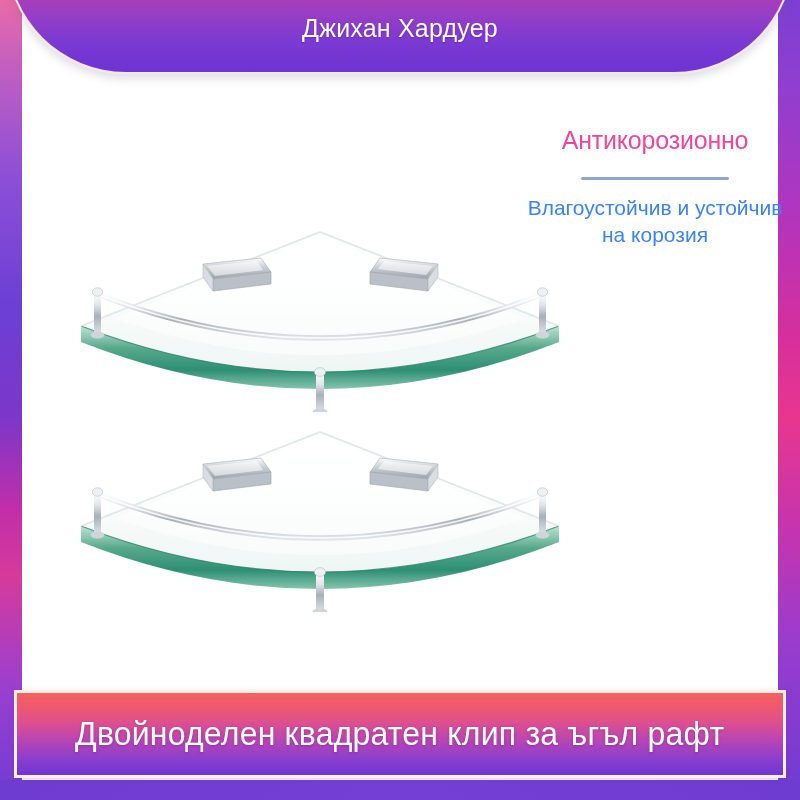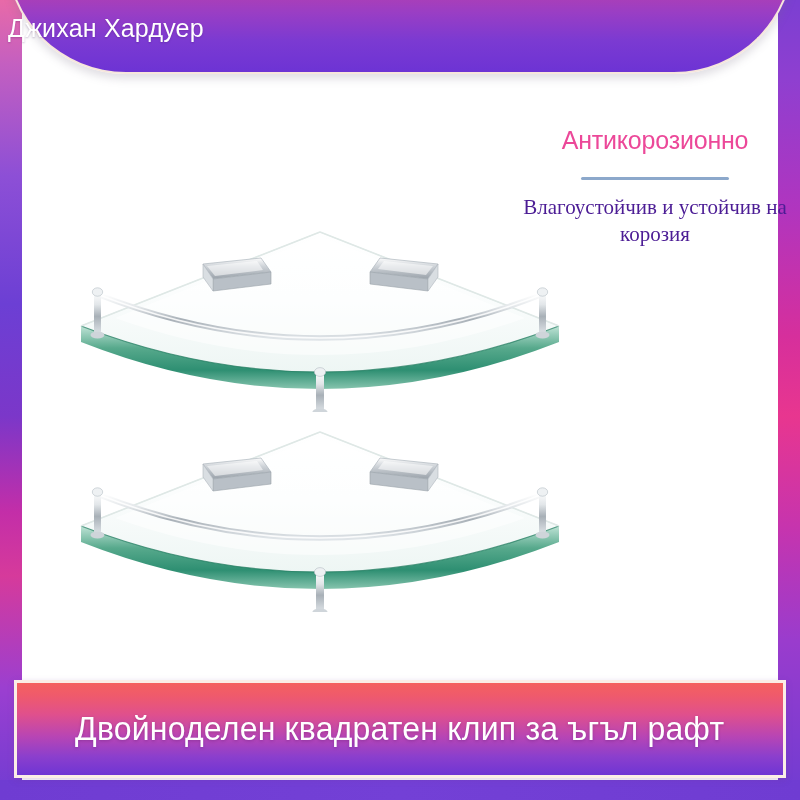--- a/index.html
+++ b/index.html
@@ -32,52 +32,52 @@
     position:absolute;left:6px;right:6px;top:-58px;height:132px;z-index:3;
     border-radius:0 0 120px 120px;
     border:2px solid #f6e6dc;border-top:none;
     background:linear-gradient(180deg,
       #e8437f 0%, #d33f96 16%, #b63fae 34%, #9a3ec4 54%, #7b3ad2 76%, #6d33d4 100%);
     box-shadow:0 5px 9px rgba(120,110,130,0.22);
     box-sizing:border-box;
   }
   .header-title{
     position:absolute;left:0;right:0;top:72px;
-    color:#ffffff;
+    text-align:center;color:#ffffff;
     font-size:25px;font-weight:400;letter-spacing:.2px;
     text-shadow:0 1px 2px rgba(60,20,90,.25);
     white-space:nowrap;
   }
 
   
   .feature{
     position:absolute;left:520px;top:126px;width:270px;z-index:4;
     text-align:center;
   }
   .feature-heading{
     color:#ec4899;font-size:25px;font-weight:400;line-height:1.15;
     white-space:nowrap;letter-spacing:-.2px;
   }
   .feature-divider{
     width:148px;height:3px;background:#8ca8cb;border-radius:2px;
     margin:22px auto 14px auto;
   }
   .feature-body{
-    color:#4c1d95;font-size:21px;font-weight:400;line-height:1.32;font-family:Liberation Serif, serif;
+    color:#3b82f6;font-size:21px;font-weight:400;line-height:1.32;
   }
 
   
   .shelf{position:absolute;z-index:2;}
   .shelf-1{left:75px;top:222px;width:490px;height:190px;}
   .shelf-2{left:75px;top:422px;width:490px;height:190px;}
   .shelf svg{display:block;width:100%;height:100%;}
 
   
   .banner{
-    position:absolute;left:14px;right:14px;bottom:22px;height:98px;z-index:3;
+    position:absolute;left:14px;right:14px;bottom:22px;height:88px;z-index:3;
     border:3px solid #fbeee6;box-sizing:border-box;
     background:linear-gradient(180deg,
       #f4615f 0%, #ef5a6c 14%, #e0508c 34%, #b845b4 58%, #8b3fcd 80%, #6f35d4 100%);
     box-shadow:0 2px 6px rgba(110,60,150,.25);
     display:flex;align-items:center;justify-content:center;
   }
   .banner-title{
     color:#ffffff;font-size:33px;font-weight:400;letter-spacing:.2px;
     white-space:nowrap;text-shadow:0 1px 3px rgba(70,20,100,.30);
     transform:scaleX(.97);

